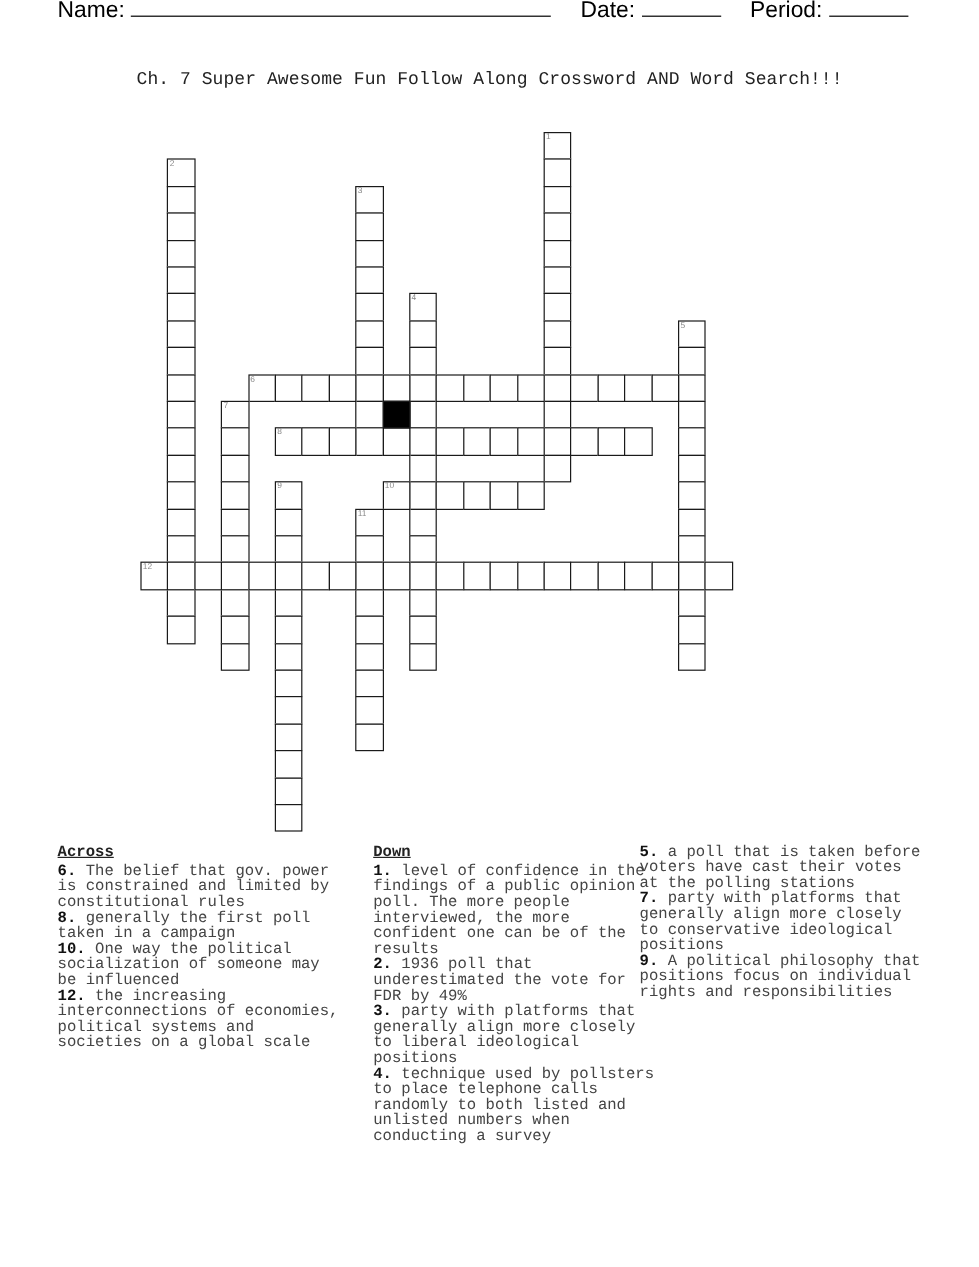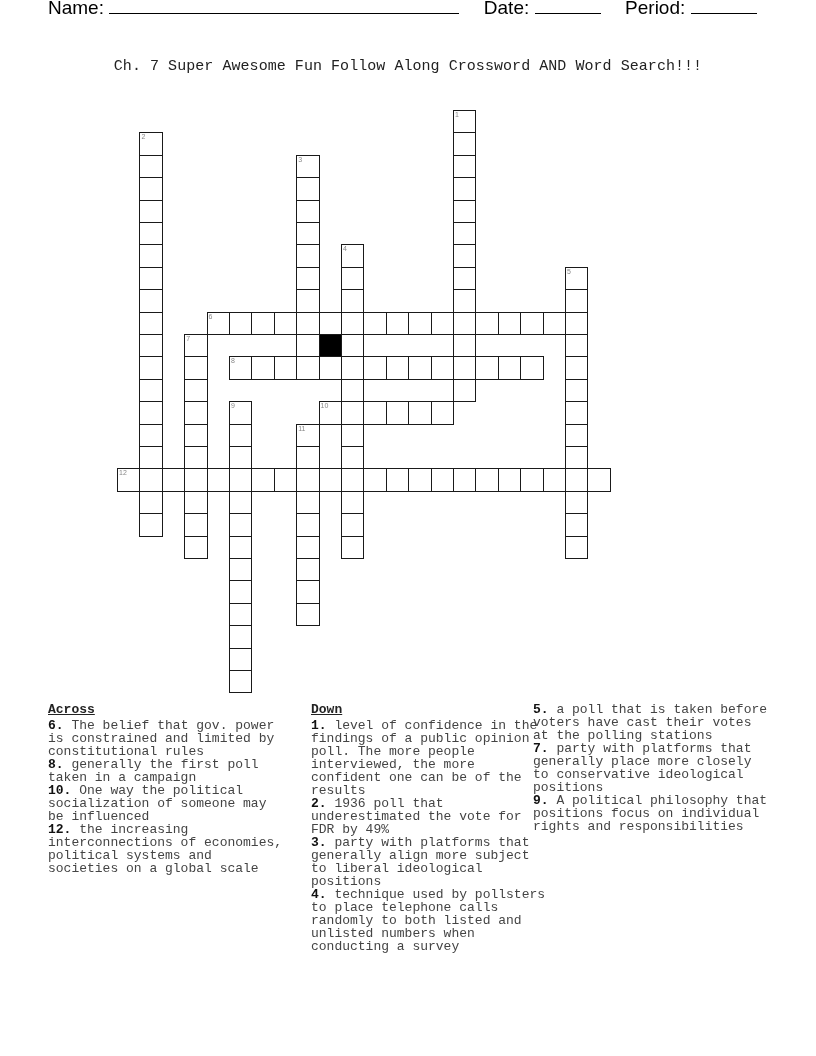--- a/index.html
+++ b/index.html
@@ -217,24 +217,24 @@
       <div class="clue"><b>10.</b><span> One way the political socialization of someone may be influenced</span></div>
       <div class="clue"><b>12.</b><span> the increasing interconnections of economies, political systems and societies on a global scale</span></div>
     </div>
 </div>
 
 <div class="clues col2">
   <div class="heading">Down</div>
   <div>
       <div class="clue"><b>1.</b><span> level of confidence in the findings of a public opinion poll. The more people interviewed, the more confident one can be of the results</span></div>
       <div class="clue"><b>2.</b><span> 1936 poll that underestimated the vote for FDR by 49%</span></div>
-      <div class="clue"><b>3.</b><span> party with platforms that generally align more subject to liberal ideological positions</span></div>
+      <div class="clue"><b>3.</b><span> party with platforms that generally align more closely to liberal ideological positions</span></div>
       <div class="clue"><b>4.</b><span> technique used by pollsters to place telephone calls randomly to both listed and unlisted numbers when conducting a survey</span></div>
     </div>
 </div>
 
 <div class="clues col3">
   <div>
       <div class="clue"><b>5.</b><span> a poll that is taken before voters have cast their votes at the polling stations</span></div>
-      <div class="clue"><b>7.</b><span> party with platforms that generally place more closely to conservative ideological positions</span></div>
+      <div class="clue"><b>7.</b><span> party with platforms that generally align more closely to conservative ideological positions</span></div>
       <div class="clue"><b>9.</b><span> A political philosophy that positions focus on individual rights and responsibilities</span></div>
     </div>
 </div>
 
 </body></html>

